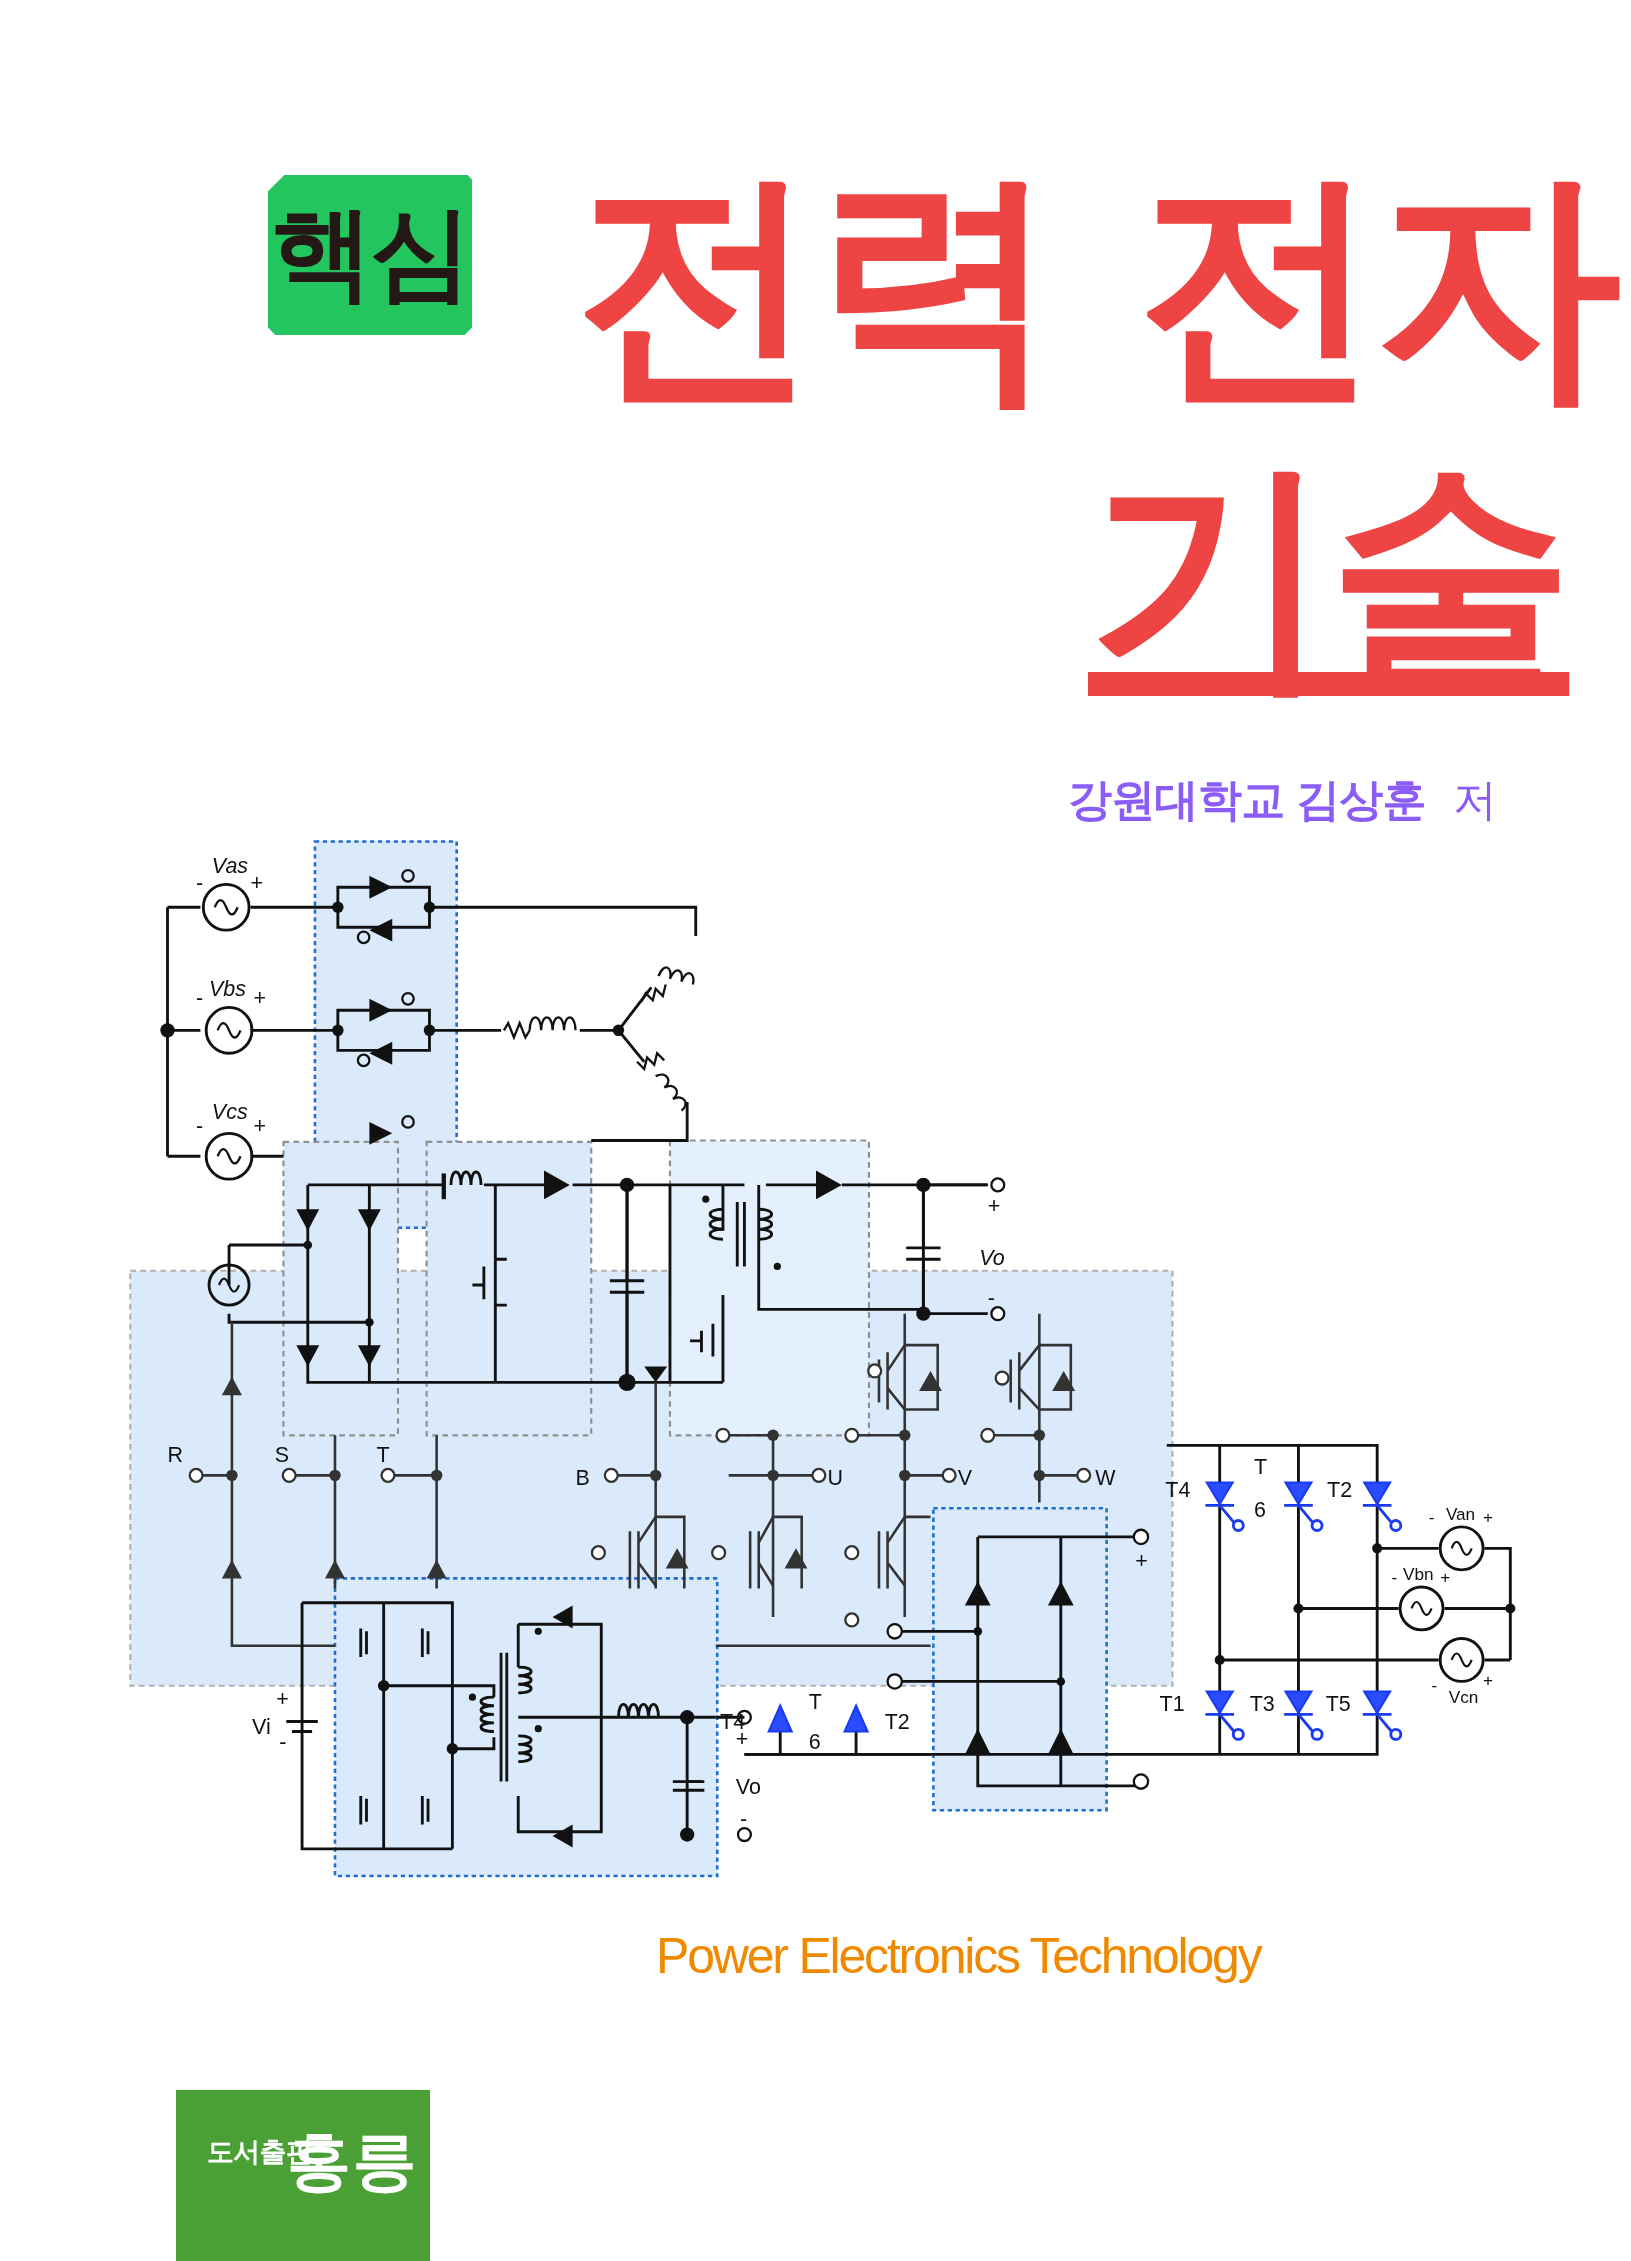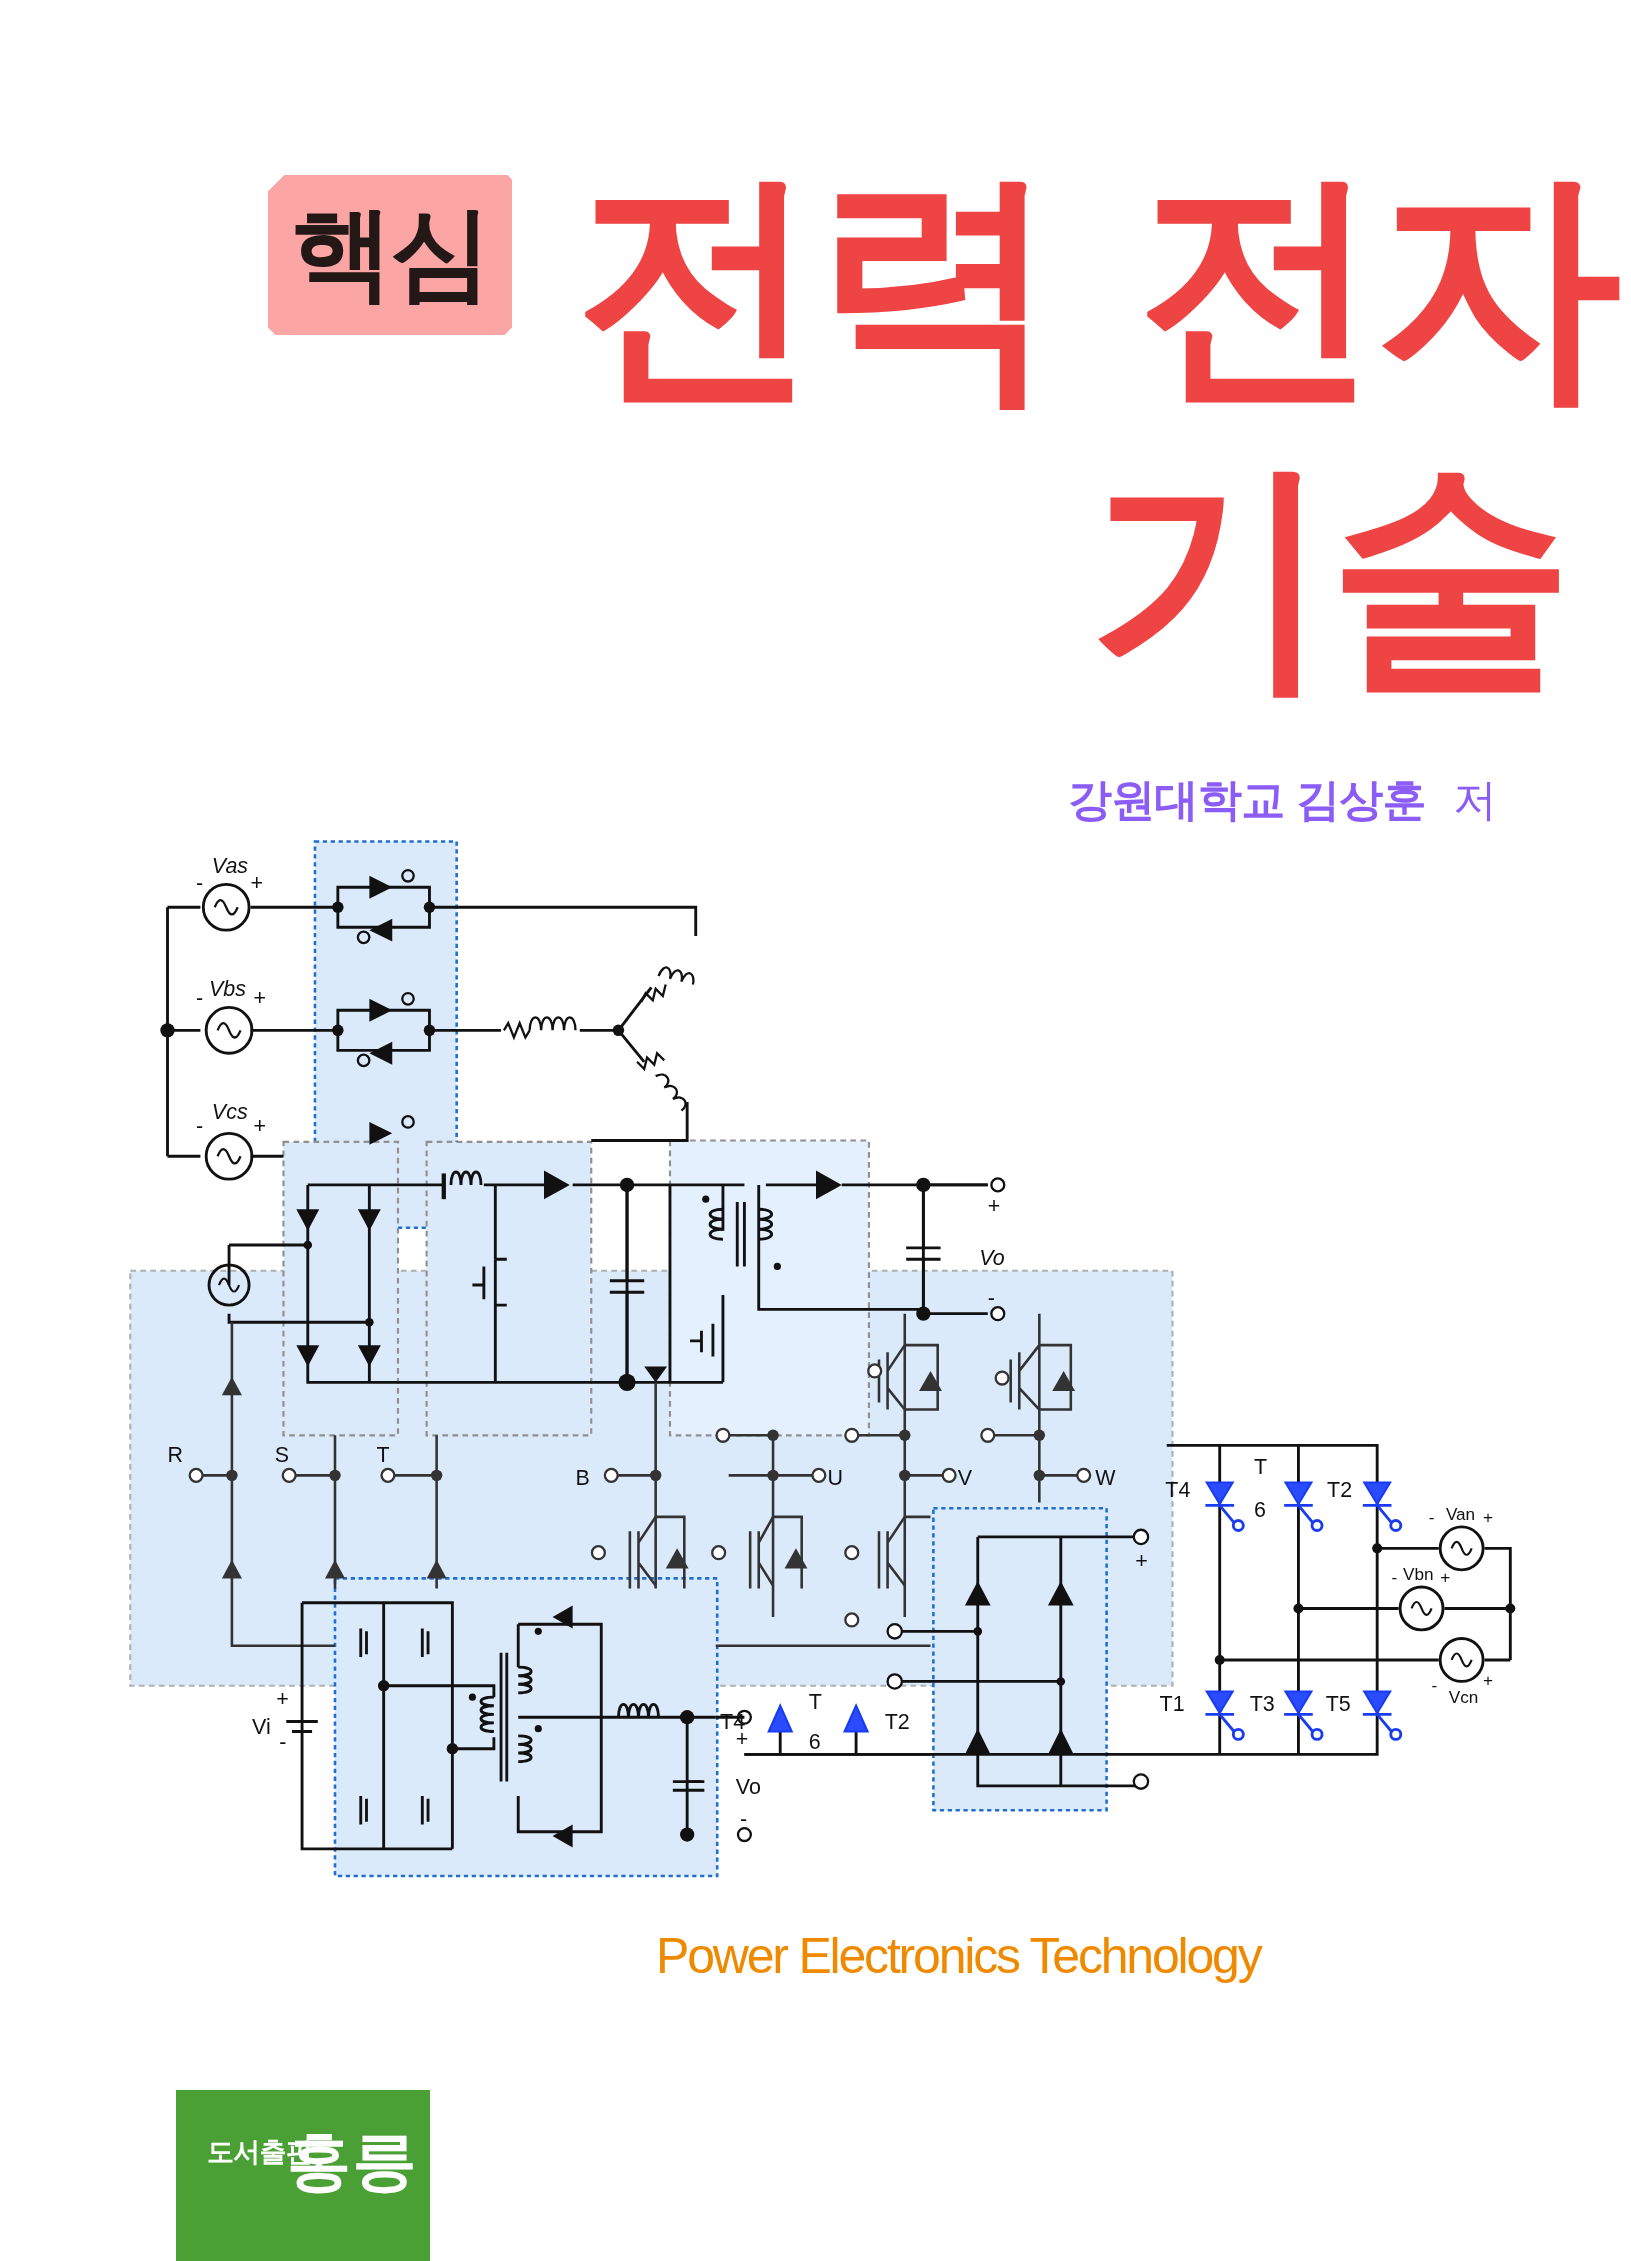--- a/index.html
+++ b/index.html
@@ -1,23 +1,23 @@
 <!DOCTYPE html>
 <html style="font-size:12px"><head>
 <meta charset="utf-8">
 <style>
   html,body{margin:0;padding:0;background:#ffffff;}
   body{width:1632px;height:2261px;position:relative;overflow:hidden;font-family:"DejaVu Sans",sans-serif;}
-  .badge{position:absolute;left:268px;top:175px;width:244px;height:160px;background:#fca5a5;
+  .badge{position:absolute;left:268px;top:175px;width:204px;height:160px;background:#22c55e;
     clip-path:polygon(16.3px 0,calc(100% - 4.4px) 0,100% 4.4px,100% calc(100% - 7.4px),calc(100% - 7.4px) 100%,7.4px 100%,0 calc(100% - 7.4px),0 16.3px);
     display:flex;align-items:center;justify-content:center;}
   .badge span{font-family:"DejaVu Sans",sans-serif;font-weight:bold;font-size:102px;color:#231815;letter-spacing:-3px;line-height:1;margin-top:-4.4px;}
   .title{position:absolute;font-family:"DejaVu Sans",sans-serif;font-weight:bold;color:#ef4444;line-height:1;letter-spacing:-4.4px;margin-left:42px;}
   .title1{left:532px;top:162px;font-size:245px;}
-  .title2{left:1046px;top:452px;font-size:245px;}
+  .title2{left:1046px;top:452px;font-size:245px;text-decoration:underline;}
   .author{position:absolute;left:1068px;top:771px;font-size:44px;font-weight:bold;color:#8b5cf6;font-family:Liberation Sans, sans-serif;letter-spacing:-0.7px;}
   .author .suffix{font-weight:normal;margin-left:27px;}
   .english{position:absolute;left:656px;top:1927px;font-family:"Liberation Sans",sans-serif;font-size:50px;color:#ef8a00;letter-spacing:-2.2px;white-space:nowrap;}
   .publisher{position:absolute;left:176px;top:2084px;width:254px;height:177px;background:#4aa034;margin-top:6px;}
   .publisher .small{position:absolute;left:31px;top:44px;font-size:27px;color:#fff;font-family:"DejaVu Sans",sans-serif;font-weight:bold;letter-spacing:-0.7px;}
   .publisher .big{position:absolute;left:111px;top:28px;font-size:64px;color:#fff;font-family:"DejaVu Sans",sans-serif;font-weight:bold;letter-spacing:1.5px;}
   svg.circuit{position:absolute;left:0;top:0;width:1632px;height:2261px;}
   svg text{font-family:"Liberation Sans",sans-serif;}
 </style>
 </head>

